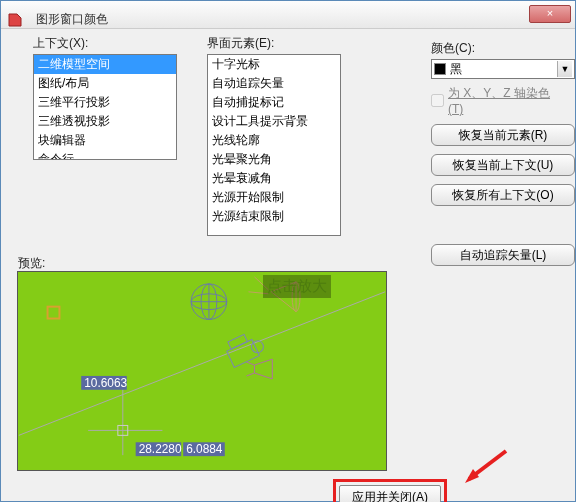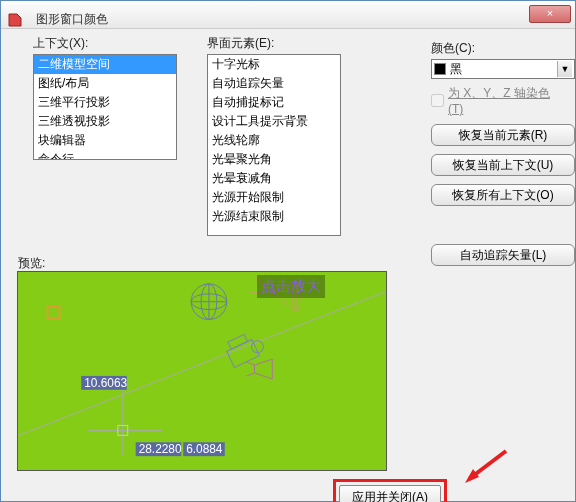--- a/index.html
+++ b/index.html
@@ -23,21 +23,21 @@
 .combo .swatch { width: 12px; height: 12px; background: #000; border: 1px solid #888; margin-right: 4px; }
 .combo .val { flex: 1; }
 .combo .arrow { width: 15px; height: 16px; background: linear-gradient(#f6f6f6,#ddd); border-left: 1px solid #aaa; text-align: center; font-size: 9px; line-height: 16px; }
 .checkbox-row { margin-top: 6px; display: flex; align-items: center; color: #888; text-decoration: underline; }
 .checkbox-row input { margin-right: 4px; }
 .btn { width: 144px; height: 22px; background: linear-gradient(#fdfdfd,#e4e4e4); border: 1px solid #8a8a8a; border-radius: 6px; margin-top: 8px; cursor: pointer; text-align: center; line-height: 20px; }
 .btn:first-of-type { margin-top: 18px; }
 .preview-label { position: absolute; left: 17px; top: 226px; }
 .preview { position: absolute; left: 16px; top: 242px; width: 370px; height: 200px; background: #84cc16; border: 1px solid #555; overflow: hidden; }
 .preview svg { width: 100%; height: 100%; }
-.overlay-text { position: absolute; left: 256px; top: 246px; color: #8b5cf6; font-size: 15px; background: rgba(0,0,0,0.3); padding: 2px 4px; }
+.overlay-text { position: absolute; left: 262px; top: 246px; color: #4d7c0f; font-size: 15px; background: rgba(0,0,0,0.3); padding: 2px 4px; }
 .bottom-btn { position: absolute; left: 338px; top: 456px; width: 102px; height: 24px; background: linear-gradient(#fdfdfd,#e4e4e4); border: 1px solid #8a8a8a; border-radius: 2px; text-align: center; line-height: 22px; cursor: pointer; }
 .highlight-box { position: absolute; left: 332px; top: 450px; width: 114px; height: 36px; border: 3px solid #e62020; pointer-events: none; }
 .arrow-mark { position: absolute; left: 460px; top: 420px; pointer-events: none; }
 .gap { height: 30px; }
 </style>
 </head>
 <body>
 
 <div class="window">
   <div class="titlebar">

